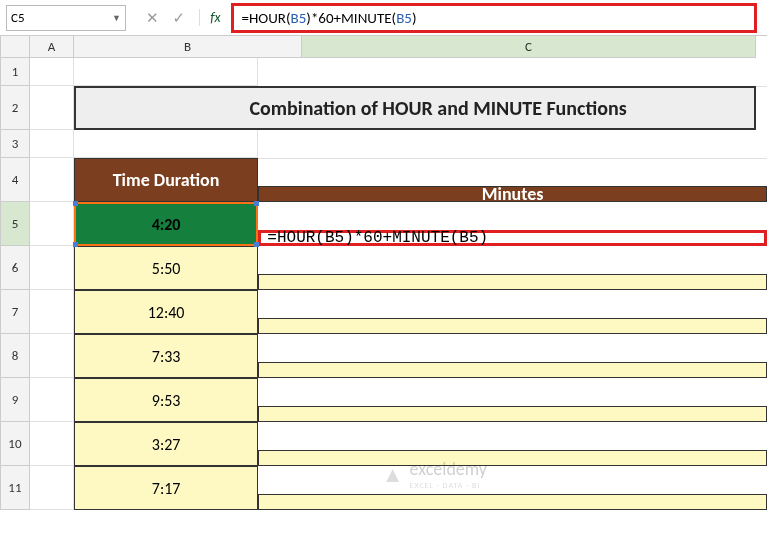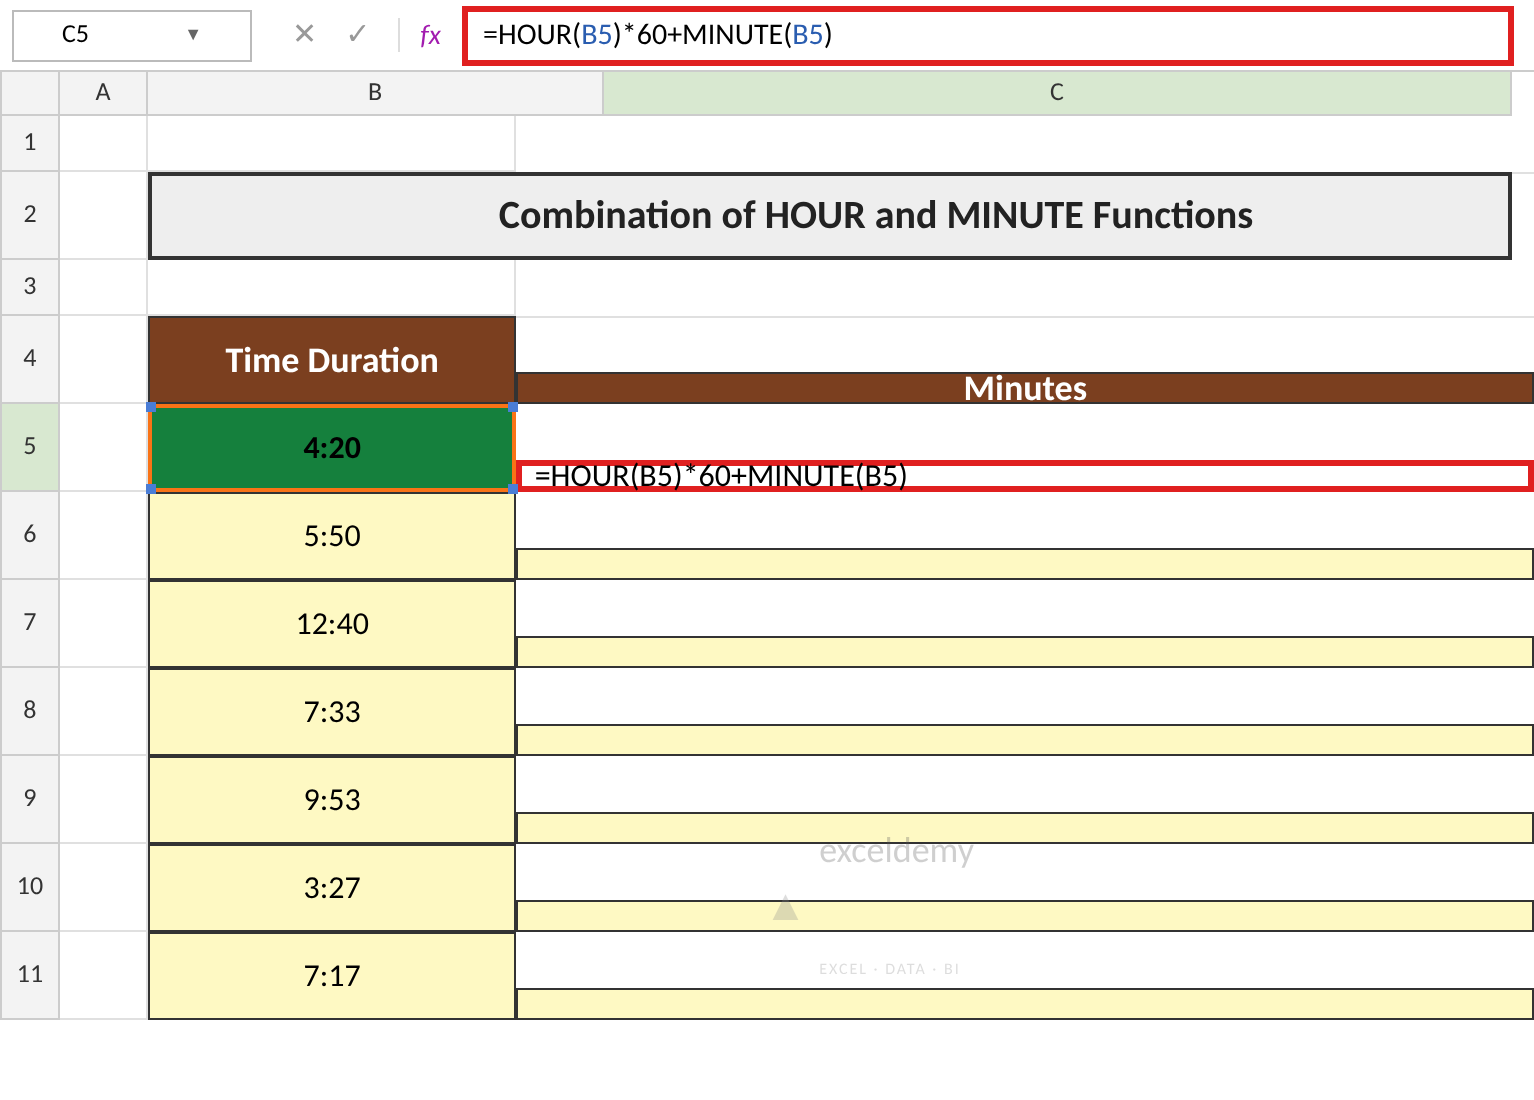--- a/index.html
+++ b/index.html
@@ -1,23 +1,23 @@
 <!DOCTYPE html>
 <html><head>
 <meta charset="utf-8">
 <style>
 * { box-sizing: border-box; margin: 0; padding: 0; }
 body { font-family: Calibri, Arial, sans-serif; background: #fff; width: 767px; height: 550px; overflow: hidden; position: relative; }
 
 
 .formula-bar-area { display: flex; align-items: center; height: 36px; border-bottom: 1px solid #ccc; }
-.name-box { width: 120px; height: 26px; border: 1px solid #bbb; margin: 0 6px; display: flex; align-items: center; padding: 0 24px; font-size: 13px; background: #fff; }
+.name-box { width: 120px; height: 26px; border: 1px solid #bbb; margin: 0 6px; display: flex; align-items: center; padding: 0 4px; font-size: 13px; background: #fff; }
 .name-box-dropdown { margin-left: auto; font-size: 9px; color: #666; }
 .fb-buttons { display: flex; align-items: center; gap: 14px; padding: 0 14px; color: #999; font-size: 15px; }
-.fb-fx { font-style: italic; font-size: 14px; color: #a21caf; padding: 0 10px; border-left: 1px solid #ddd; }
+.fb-fx { font-style: italic; font-size: 14px; color: #14532d; padding: 0 10px; border-left: 1px solid #ddd; }
 .formula-input-wrap { flex: 1; height: 30px; border: 3px solid #e02020; display: flex; align-items: center; padding: 0 8px; font-size: 15px; margin-right: 10px; }
 .formula-input-wrap .ref { color: #2a5db0; }
 
 
 .grid-container { position: relative; }
 .col-headers { display: flex; height: 22px; }
 .corner { width: 30px; border: 1px solid #ccc; border-top: none; background: #f3f3f3; }
 .col-head { border: 1px solid #ccc; border-left: none; border-top: none; background: #f3f3f3; text-align: center; font-size: 13px; line-height: 21px; color: #333; }
 .col-A { width: 44px; }
 .col-B { width: 228px; }
@@ -45,27 +45,27 @@
 
 .ref-selected { border: 2px solid #f97316; background: #15803d; position: relative; font-weight: bold; }
 .ref-selected::before, .ref-selected::after { content: ''; position: absolute; width: 5px; height: 5px; background: #4a7dd6; }
 .ref-selected::before { top: -3px; left: -3px; }
 .ref-selected::after { bottom: -3px; right: -3px; }
 .ref-corner-tr, .ref-corner-bl { position: absolute; width: 5px; height: 5px; background: #4a7dd6; }
 .ref-corner-tr { top: -3px; right: -3px; }
 .ref-corner-bl { bottom: -3px; left: -3px; }
 
 
-.editing-cell { border: 3px solid #e02020; justify-content: flex-start; padding-left: 6px; font-size: 16px; background: #fff; }
+.editing-cell { border: 3px solid #e02020; justify-content: flex-start; padding-left: 6px; font-size: 16px; background: #fff; font-family: Liberation Mono, monospace; }
 
 
 .watermark { position: absolute; bottom: 60px; right: 280px; display: flex; align-items: center; gap: 6px; opacity: 0.28; }
 .wm-icon { font-size: 22px; color: #888; }
 .wm-text { font-size: 18px; color: #555; }
-.wm-sub { font-size: 8px; color: #888; letter-spacing: 1px; margin-top: 44px; }
+.wm-sub { font-size: 8px; color: #888; letter-spacing: 1px; }
 </style>
 </head>
 <body>
 
 <div class="formula-bar-area">
   <div class="name-box">
     <span>C5</span>
     <span class="name-box-dropdown">▼</span>
   </div>
   <div class="fb-buttons">

